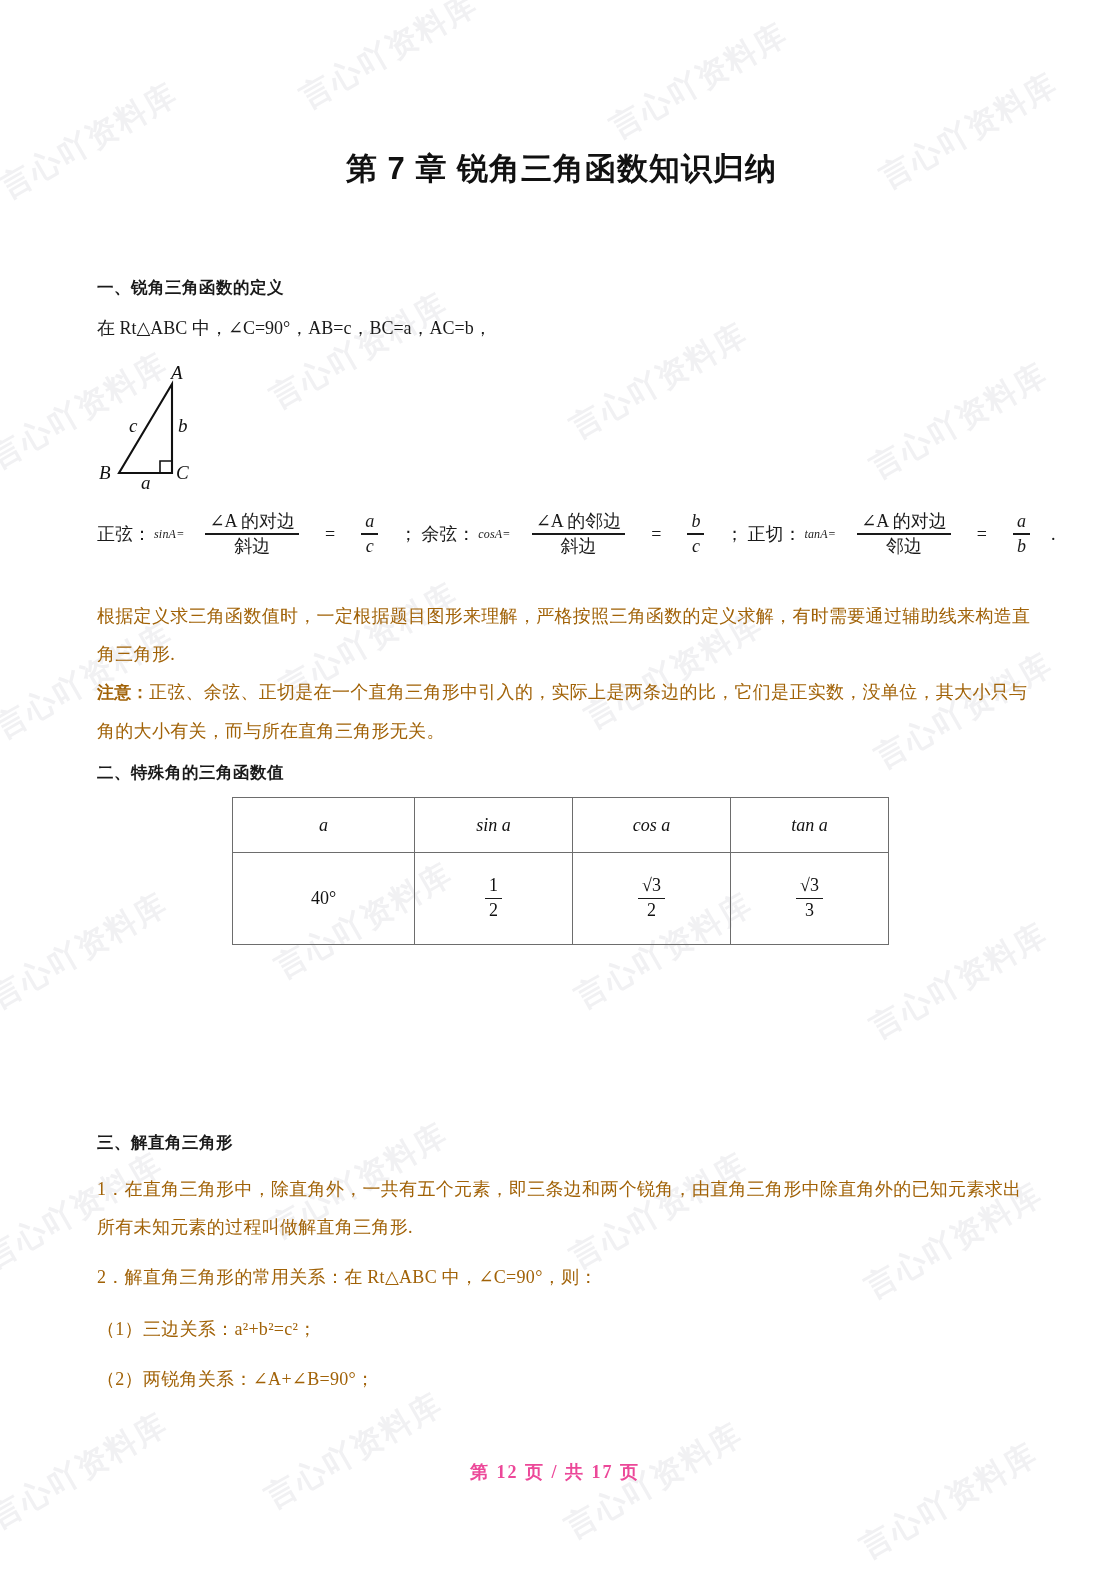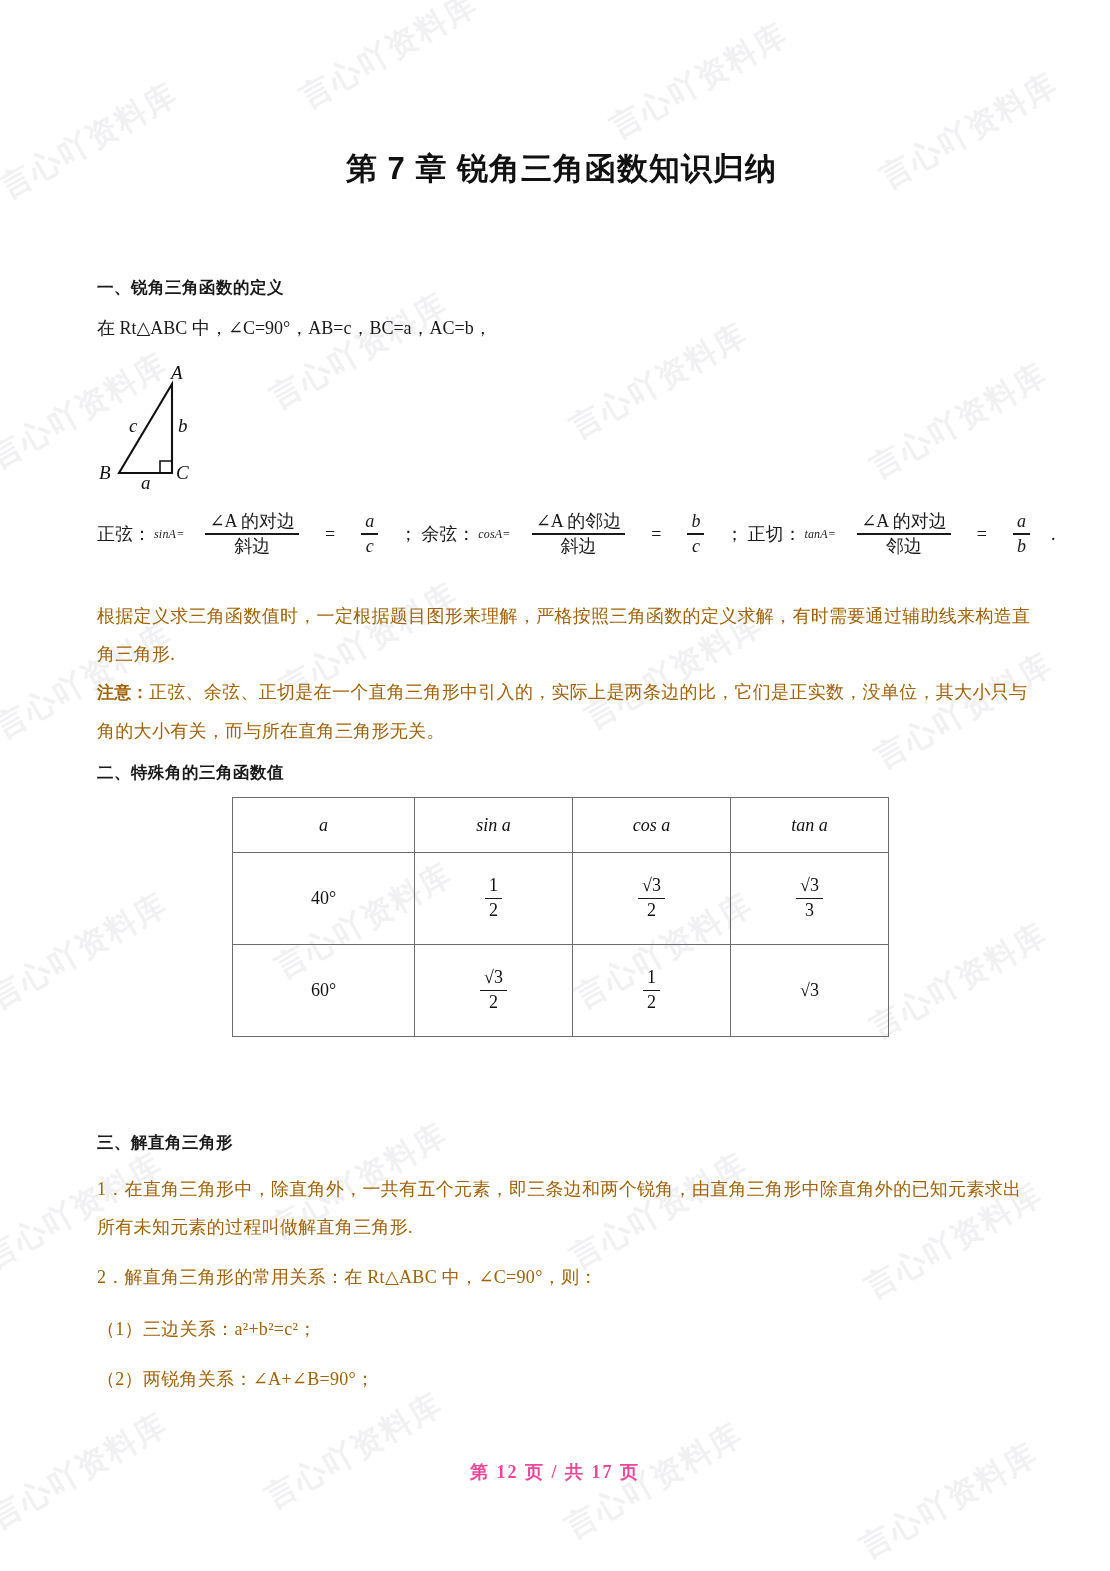--- a/index.html
+++ b/index.html
@@ -318,38 +318,20 @@
         <td>
           <span class="frac">
             <span class="num">√3</span>
             <span class="bar"></span>
             <span class="den">3</span>
           </span>
         </td>
       </tr>
 
 
-      <tr class="body">
-        <td>60°</td>
-        <td>
-          <span class="frac">
-            <span class="num">√3</span>
-            <span class="bar"></span>
-            <span class="den">2</span>
-          </span>
-        </td>
-        <td>
-          <span class="frac">
-            <span class="num">1</span>
-            <span class="bar"></span>
-            <span class="den">2</span>
-          </span>
-        </td>
-        <td>√3</td>
-      </tr>
     </tbody>
       </table>
 
     <div class="blk heading" style="top:1132px;">三、解直角三角形</div>
 
     <div class="blk para" style="top:1170px;">1．在直角三角形中，除直角外，一共有五个元素，即三条边和两个锐角，由直角三角形中除直角外的已知元素求出所有未知元素的过程叫做解直角三角形.</div>
 
     <div class="blk para narrow" style="top:1258px;"><span>2．解直角三角形的常用关系：在 </span><span class="it">Rt△ABC</span><span> 中，</span><span class="it">∠C=90°</span><span>，则：</span></div>
 
     <div class="blk para narrow" style="top:1310px;"><span>（1）三边关系：</span><span class="it">a²+b²=c²；</span></div>

